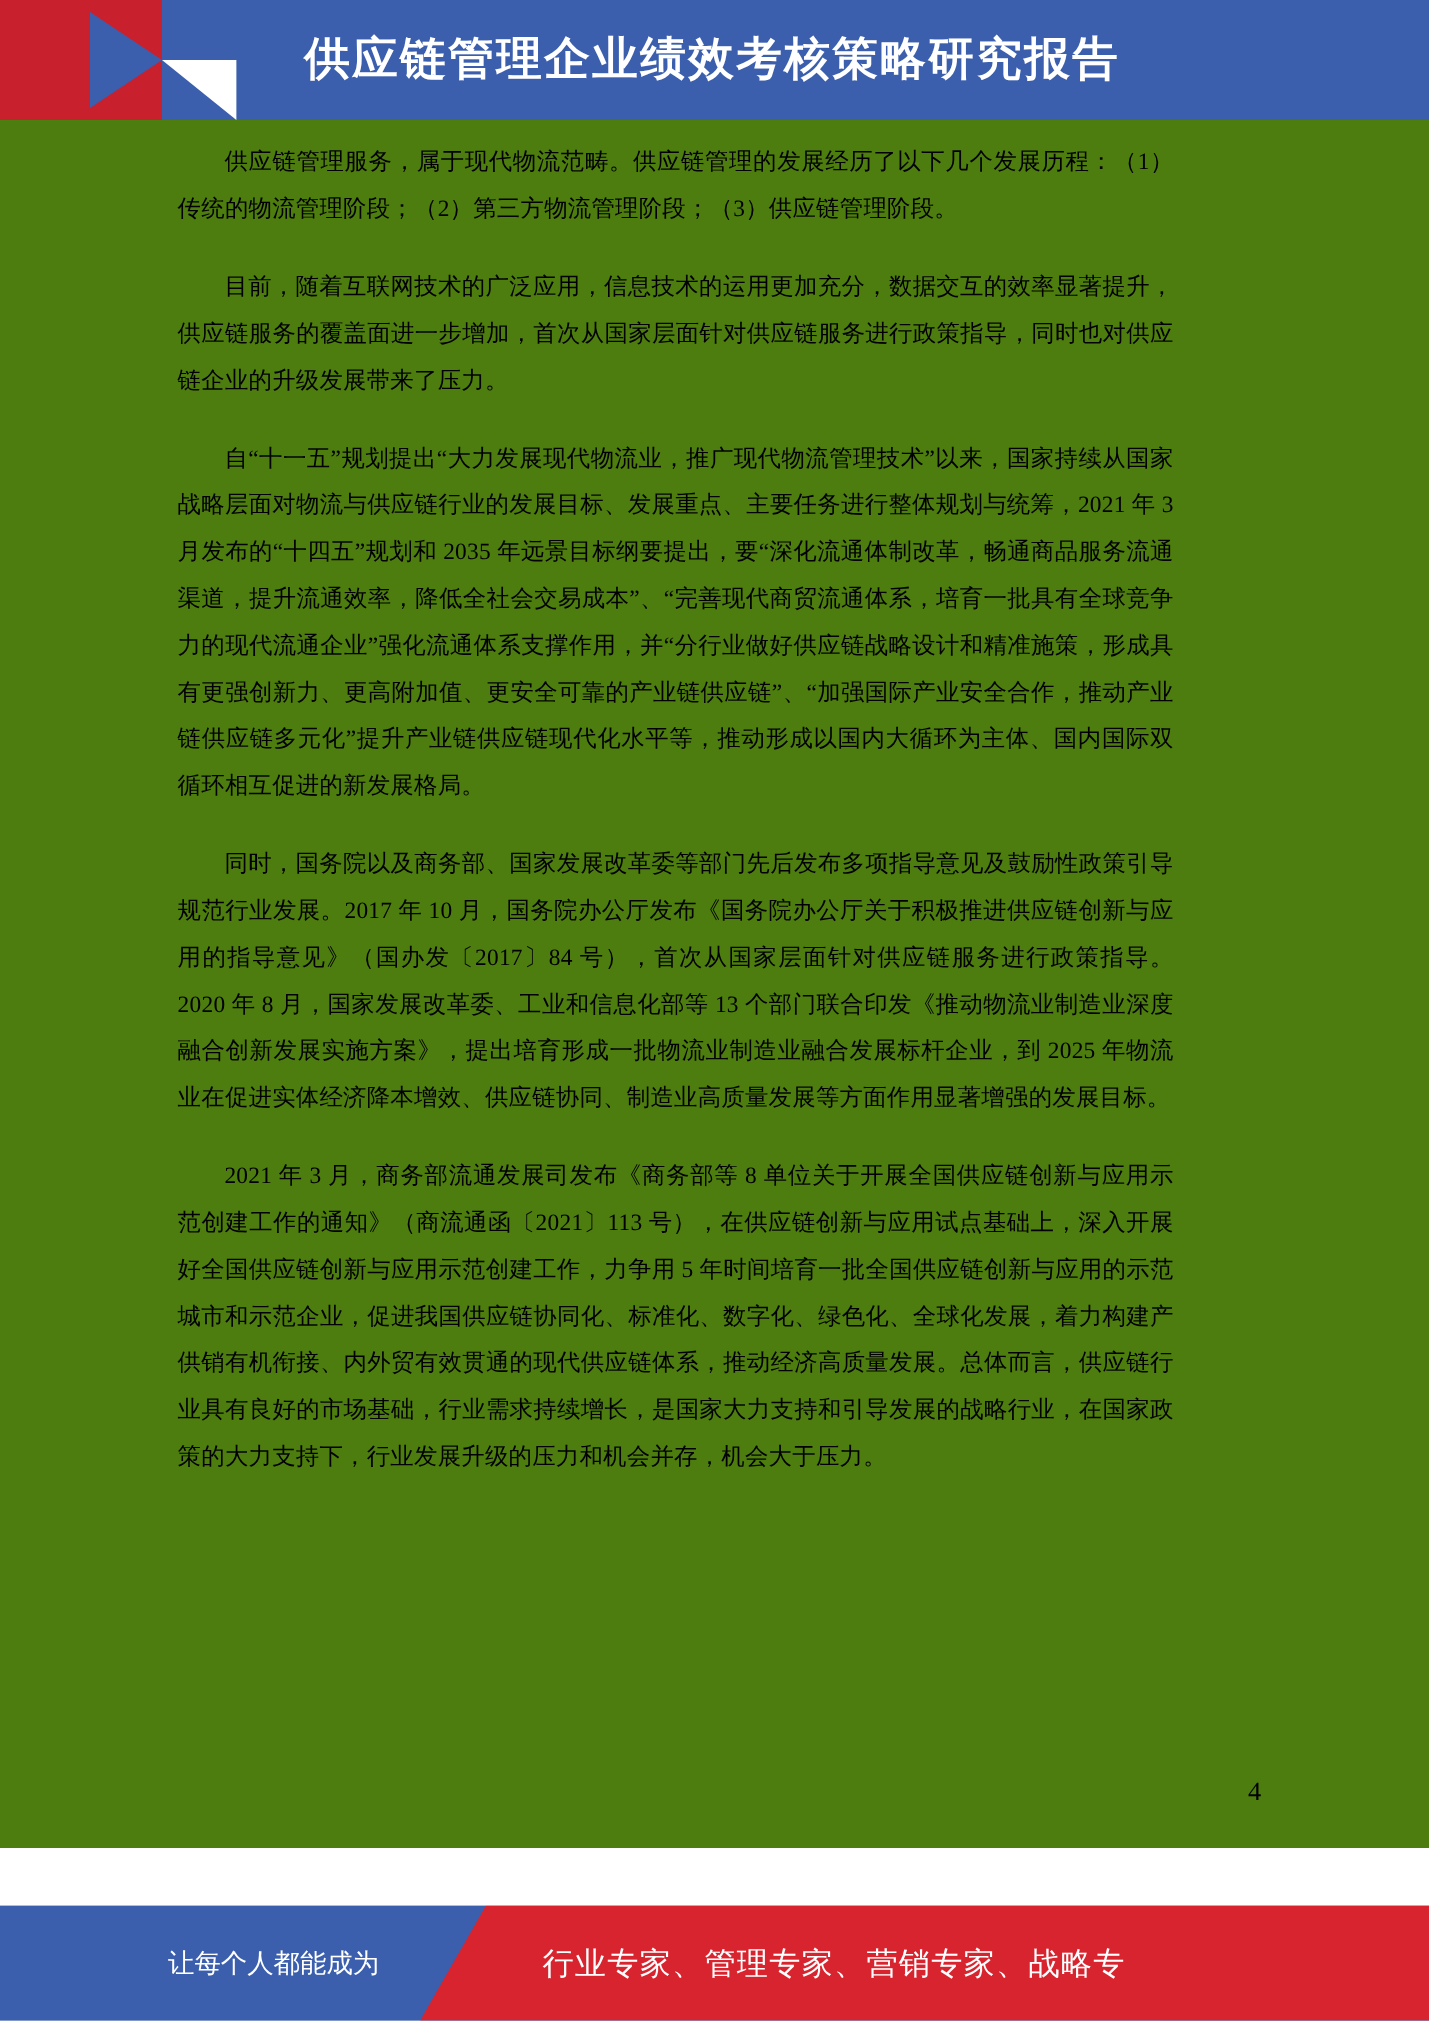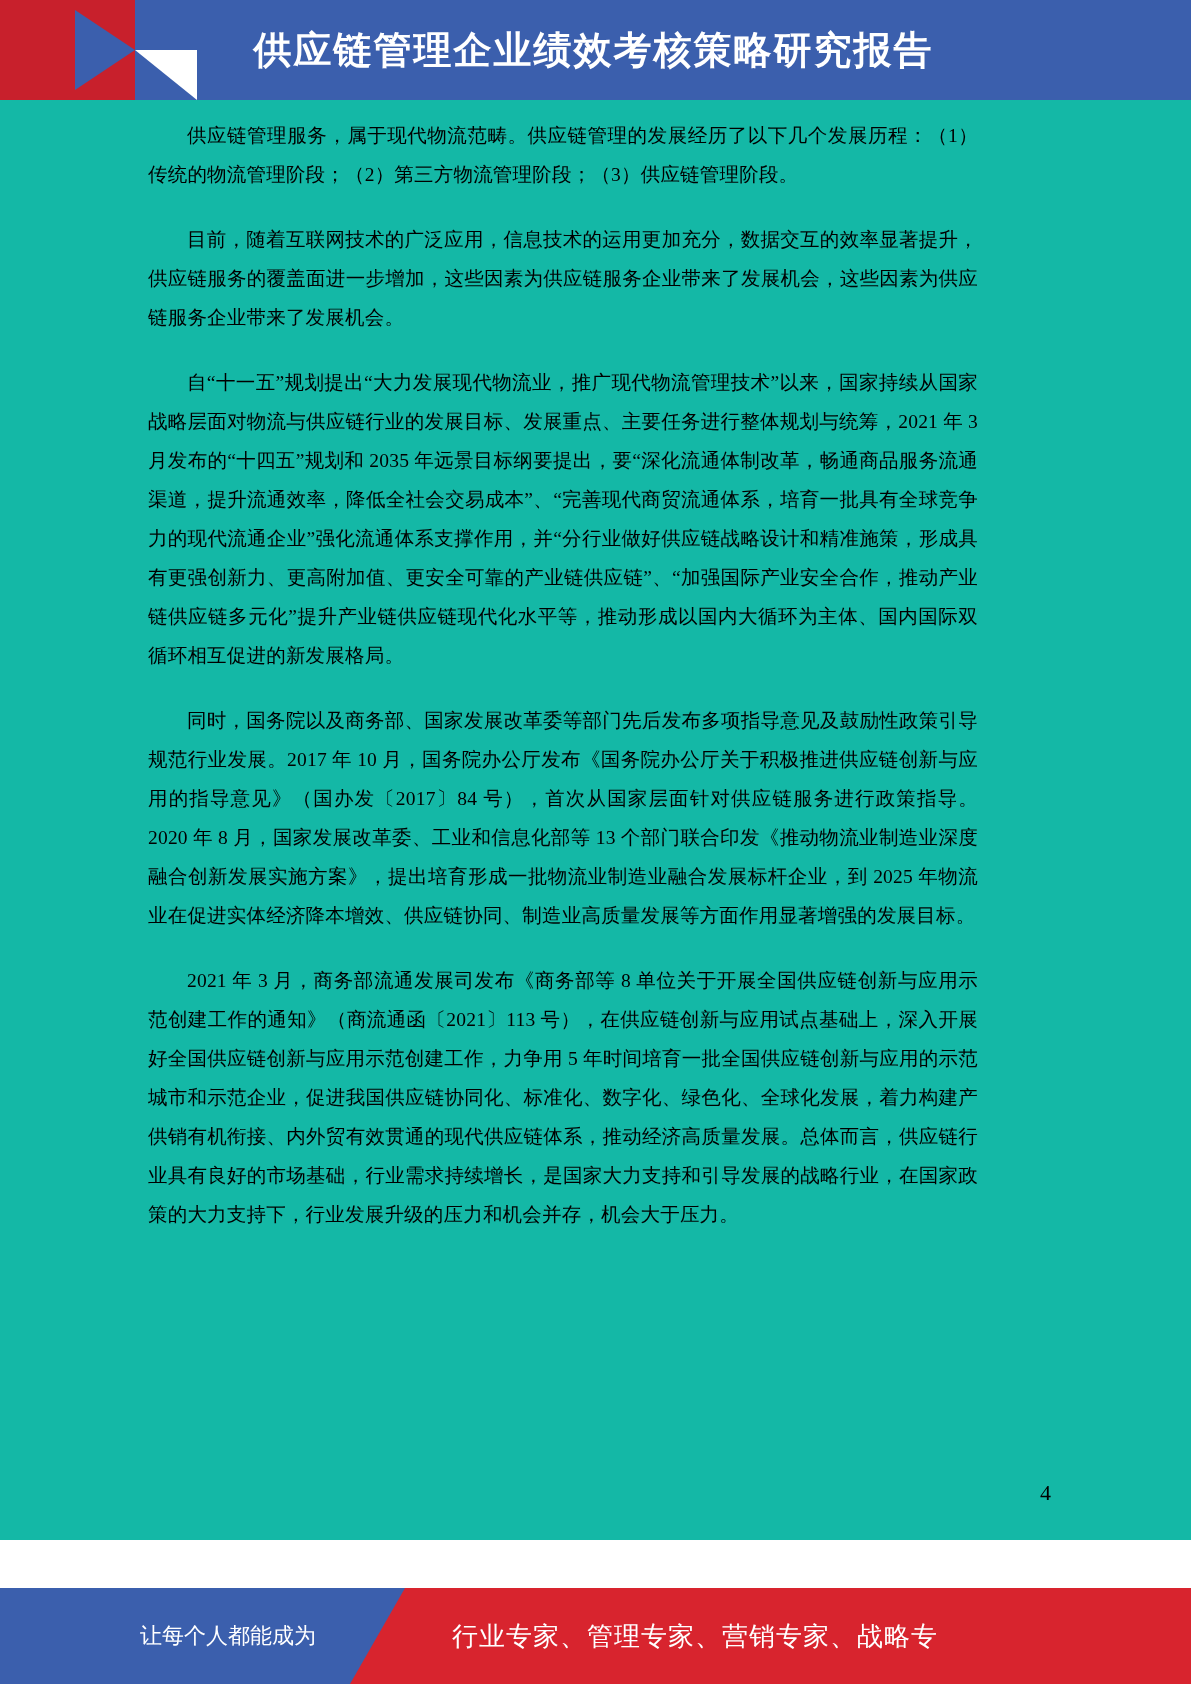--- a/index.html
+++ b/index.html
@@ -68,21 +68,21 @@
     font-family: "Liberation Sans", "DejaVu Sans", sans-serif;
   }
 
   
   .page-body {
     position: absolute;
     top: 100px;
     left: 0;
     width: 1191px;
     height: 1440px;
-    background: #14b8a6;
+    background: #4d7c0f;
   }
   .content {
     position: absolute;
     top: 16px;
     left: 148px;
     width: 830px;
   }
   .para {
     margin: 0 0 26px 0;
     font-size: 19.5px;
@@ -160,21 +160,21 @@
   <div class="header-red-block"></div>
   <div class="header-red-arrow">
     <div class="header-arrow-notch"></div>
   </div>
   <div class="header-title">供应链管理企业绩效考核策略研究报告</div>
 </div>
 
 <div class="page-body">
   <div class="content">
     <p class="para">供应链管理服务，属于现代物流范畴。供应链管理的发展经历了以下几个发展历程：（1）传统的物流管理阶段；（2）第三方物流管理阶段；（3）供应链管理阶段。</p>
-    <p class="para">目前，随着互联网技术的广泛应用，信息技术的运用更加充分，数据交互的效率显著提升，供应链服务的覆盖面进一步增加，这些因素为供应链服务企业带来了发展机会，这些因素为供应链服务企业带来了发展机会。</p>
+    <p class="para">目前，随着互联网技术的广泛应用，信息技术的运用更加充分，数据交互的效率显著提升，供应链服务的覆盖面进一步增加，首次从国家层面针对供应链服务进行政策指导，同时也对供应链企业的升级发展带来了压力。</p>
     <p class="para">自“十一五”规划提出“大力发展现代物流业，推广现代物流管理技术”以来，国家持续从国家战略层面对物流与供应链行业的发展目标、发展重点、主要任务进行整体规划与统筹，2021 年 3 月发布的“十四五”规划和 2035 年远景目标纲要提出，要“深化流通体制改革，畅通商品服务流通渠道，提升流通效率，降低全社会交易成本”、“完善现代商贸流通体系，培育一批具有全球竞争力的现代流通企业”强化流通体系支撑作用，并“分行业做好供应链战略设计和精准施策，形成具有更强创新力、更高附加值、更安全可靠的产业链供应链”、“加强国际产业安全合作，推动产业链供应链多元化”提升产业链供应链现代化水平等，推动形成以国内大循环为主体、国内国际双循环相互促进的新发展格局。</p>
     <p class="para">同时，国务院以及商务部、国家发展改革委等部门先后发布多项指导意见及鼓励性政策引导规范行业发展。2017 年 10 月，国务院办公厅发布《国务院办公厅关于积极推进供应链创新与应用的指导意见》（国办发〔2017〕84 号），首次从国家层面针对供应链服务进行政策指导。2020 年 8 月，国家发展改革委、工业和信息化部等 13 个部门联合印发《推动物流业制造业深度融合创新发展实施方案》，提出培育形成一批物流业制造业融合发展标杆企业，到 2025 年物流业在促进实体经济降本增效、供应链协同、制造业高质量发展等方面作用显著增强的发展目标。</p>
     <p class="para">2021 年 3 月，商务部流通发展司发布《商务部等 8 单位关于开展全国供应链创新与应用示范创建工作的通知》（商流通函〔2021〕113 号），在供应链创新与应用试点基础上，深入开展好全国供应链创新与应用示范创建工作，力争用 5 年时间培育一批全国供应链创新与应用的示范城市和示范企业，促进我国供应链协同化、标准化、数字化、绿色化、全球化发展，着力构建产供销有机衔接、内外贸有效贯通的现代供应链体系，推动经济高质量发展。总体而言，供应链行业具有良好的市场基础，行业需求持续增长，是国家大力支持和引导发展的战略行业，在国家政策的大力支持下，行业发展升级的压力和机会并存，机会大于压力。</p>
   </div>
   <div class="page-number">4</div>
 </div>
 
 <div class="footer">
   <div class="footer-blue"></div>
   <div class="footer-red"></div>

